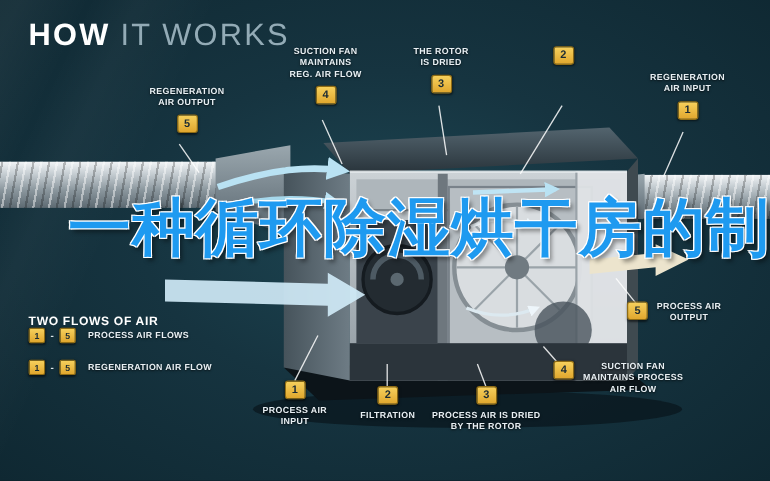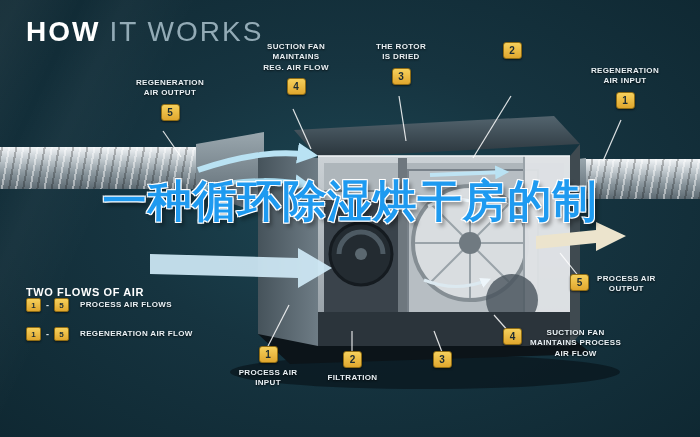--- a/index.html
+++ b/index.html
@@ -19,22 +19,22 @@
   
   .duct{position:absolute;z-index:6;background:linear-gradient(#f1f4f6 0%,#c3cbd0 28%,#8a969d 62%,#5d6a72 100%);}
   .duct::after{content:"";position:absolute;inset:0;
     background:repeating-linear-gradient(100deg, rgba(255,255,255,.45) 0 2px, rgba(255,255,255,0) 2px 7px, rgba(0,0,0,.24) 7px 9px, rgba(0,0,0,0) 9px 14px);}
   .duct-left{left:-6px;top:147px;width:212px;height:42px;}
   .duct-right{left:556px;top:159px;width:150px;height:40px;}
   
   .scene{position:absolute;inset:0;z-index:10;}
   
   .overlay{
-    position:absolute;left:0;right:0;top:176px;z-index:35;text-align:center;
-    font-size:44px;line-height:1.12;font-weight:800;letter-spacing:1px;color:#1e9af0;
+    position:absolute;left:0;right:0;top:176px;z-index:35;text-align:right;
+    font-size:57px;line-height:1.12;font-weight:800;letter-spacing:1px;color:#1e9af0;
     -webkit-text-stroke:1.5px #ffffff;paint-order:stroke fill;
     text-shadow:-1px -1px 0 #fff,1px -1px 0 #fff,-1px 1px 0 #fff,1px 1px 0 #fff,3px 4px 4px rgba(0,0,0,.4);
   }
   
   .callout{position:absolute;z-index:40;display:flex;flex-direction:column;align-items:center;gap:5px;}
   .callout.row{flex-direction:row;align-items:flex-start;gap:8px;}
   .callout.row .lines{text-align:left;}
   .lines{text-align:center;}
   .lbl{font-size:8px;font-weight:bold;color:#e9f0f4;letter-spacing:.35px;line-height:1.3;text-shadow:0 1px 2px rgba(0,0,0,.7);text-align:center;}
   .badge{
@@ -231,20 +231,24 @@
 
   <div class="callout" id="co-filtration">
     <div class="badge">2</div>
     <div class="lines">
         <div class="lbl">FILTRATION</div>
       </div>
   </div>
 
   <div class="callout" id="co-process-dried">
     <div class="badge">3</div>
+    <div class="lines">
+        <div class="lbl">PROCESS AIR IS DRIED</div>
+        <div class="lbl">BY THE ROTOR</div>
+      </div>
   </div>
 
   <div class="legend">
     <div class="legend-heading">TWO FLOWS OF AIR</div>
     <div class="legend-row">
       <div class="badge sm">1</div>
       <span class="dash">-</span>
       <div class="badge sm">5</div>
       <span class="lbl">PROCESS AIR FLOWS</span>
     </div>

